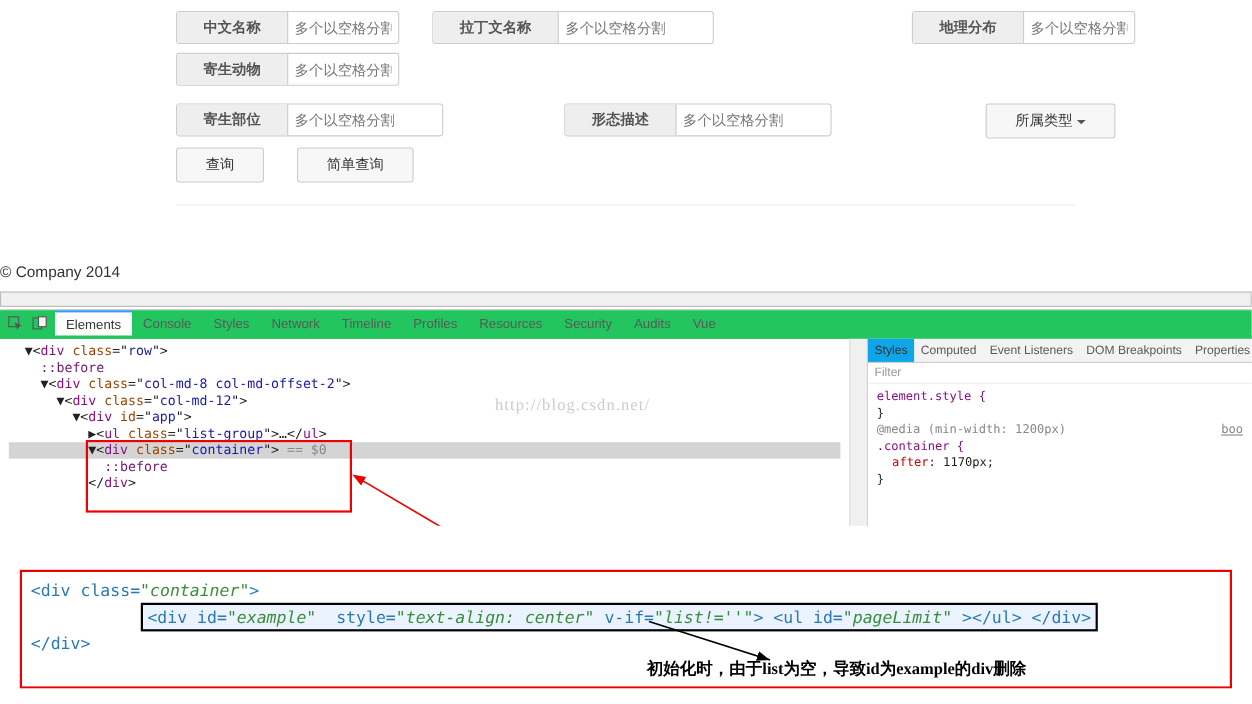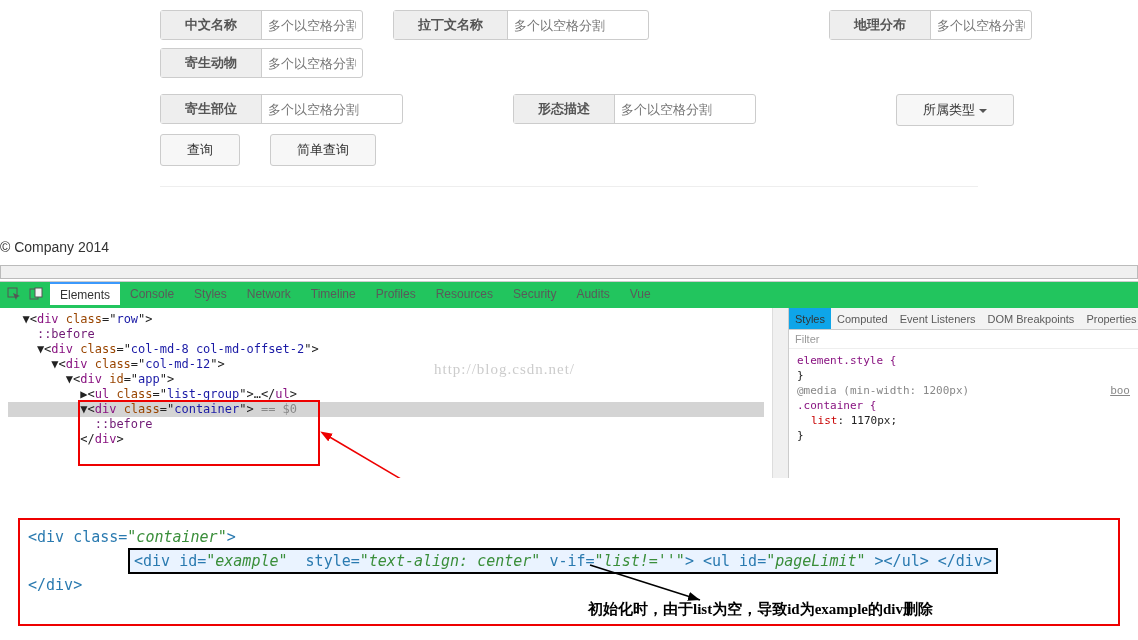--- a/index.html
+++ b/index.html
@@ -23,21 +23,21 @@
 .dt-body { display: flex; height: 170px; }
 .dom-tree { flex: 1; padding: 4px 8px; font-family: Menlo, Consolas, monospace; font-size: 12px; line-height: 15px; color: #222; overflow: hidden; position: relative; }
 .dom-line { white-space: pre; }
 .tag { color: #881280; }
 .attr-n { color: #994500; }
 .attr-v { color: #1a1aa6; }
 .pseudo { color: #701a75; }
 .eqsel { color: #888; }
 .hl-line { background: #d4d4d4; }
 .redbox { position: absolute; border: 2px solid #e00; left: 78px; top: 92px; width: 242px; height: 66px; pointer-events: none; }
-.watermark { position: absolute; left: 434px; top: 54px; color: #ccc; font-size: 15px; font-family: serif; letter-spacing: 1px; }
+.watermark { position: absolute; left: 450px; top: 54px; color: #ccc; font-size: 15px; font-family: serif; letter-spacing: 1px; }
 .arrow1 { position: absolute; left: 320px; top: 120px; pointer-events: none; }
 .scroll-stub { width: 16px; background: #f0f0f0; border-left: 1px solid #ddd; }
 
 .styles-panel { width: 350px; border-left: 1px solid #ccc; display: flex; flex-direction: column; }
 .sp-tabs { display: flex; border-bottom: 1px solid #ccc; background: #f3f3f3; height: 22px; font-size: 11px; }
 .sp-tab { padding: 0 6px; display: flex; align-items: center; color: #5a5a5a; cursor: pointer; white-space: nowrap; }
 .sp-tab.active { background: #0ea5e9; color: #333; }
 .sp-filter { border-bottom: 1px solid #eee; padding: 3px 6px; color: #999; font-size: 11px; }
 .sp-body { padding: 4px 8px; font-family: Menlo, Consolas, monospace; font-size: 11px; line-height: 15px; color: #222; }
 .css-sel { color: #881280; }
@@ -152,21 +152,21 @@
         <div class="sp-tab">Event Listeners</div>
         <div class="sp-tab">DOM Breakpoints</div>
         <div class="sp-tab">Properties</div>
       </div>
       <div class="sp-filter">Filter</div>
       <div class="sp-body">
         <div><span class="css-sel">element.style {</span></div>
         <div>}</div>
         <div><span class="link-rt">boo</span><span class="media">@media (min-width: 1200px)</span></div>
         <div><span class="css-sel">.container {</span></div>
-        <div><span class="css-prop">list</span><span class="css-val">: 1170px;</span></div>
+        <div><span class="css-prop">after</span><span class="css-val">: 1170px;</span></div>
         <div>}</div>
       </div>
     </div>
   </div>
 </div>
 
 <div class="code-annot">
   <div><span class="tok-tag">&lt;div </span><span class="tok-tag">class=</span><span class="tok-attr">"container"</span><span class="tok-tag">&gt;</span></div>
   <div class="inner-box">
     <span class="tok-tag">&lt;div </span><span class="tok-tag">id=</span><span class="tok-attr">"example"</span>&nbsp;&nbsp;<span class="tok-tag">style=</span><span class="tok-attr">"text-align: center"</span> <span class="tok-tag">v-if=</span><span class="tok-attr">"list!=''"</span><span class="tok-tag">&gt;</span> <span class="tok-tag">&lt;ul </span><span class="tok-tag">id=</span><span class="tok-attr">"pageLimit"</span> <span class="tok-tag">&gt;&lt;/ul&gt; &lt;/div&gt;</span>

